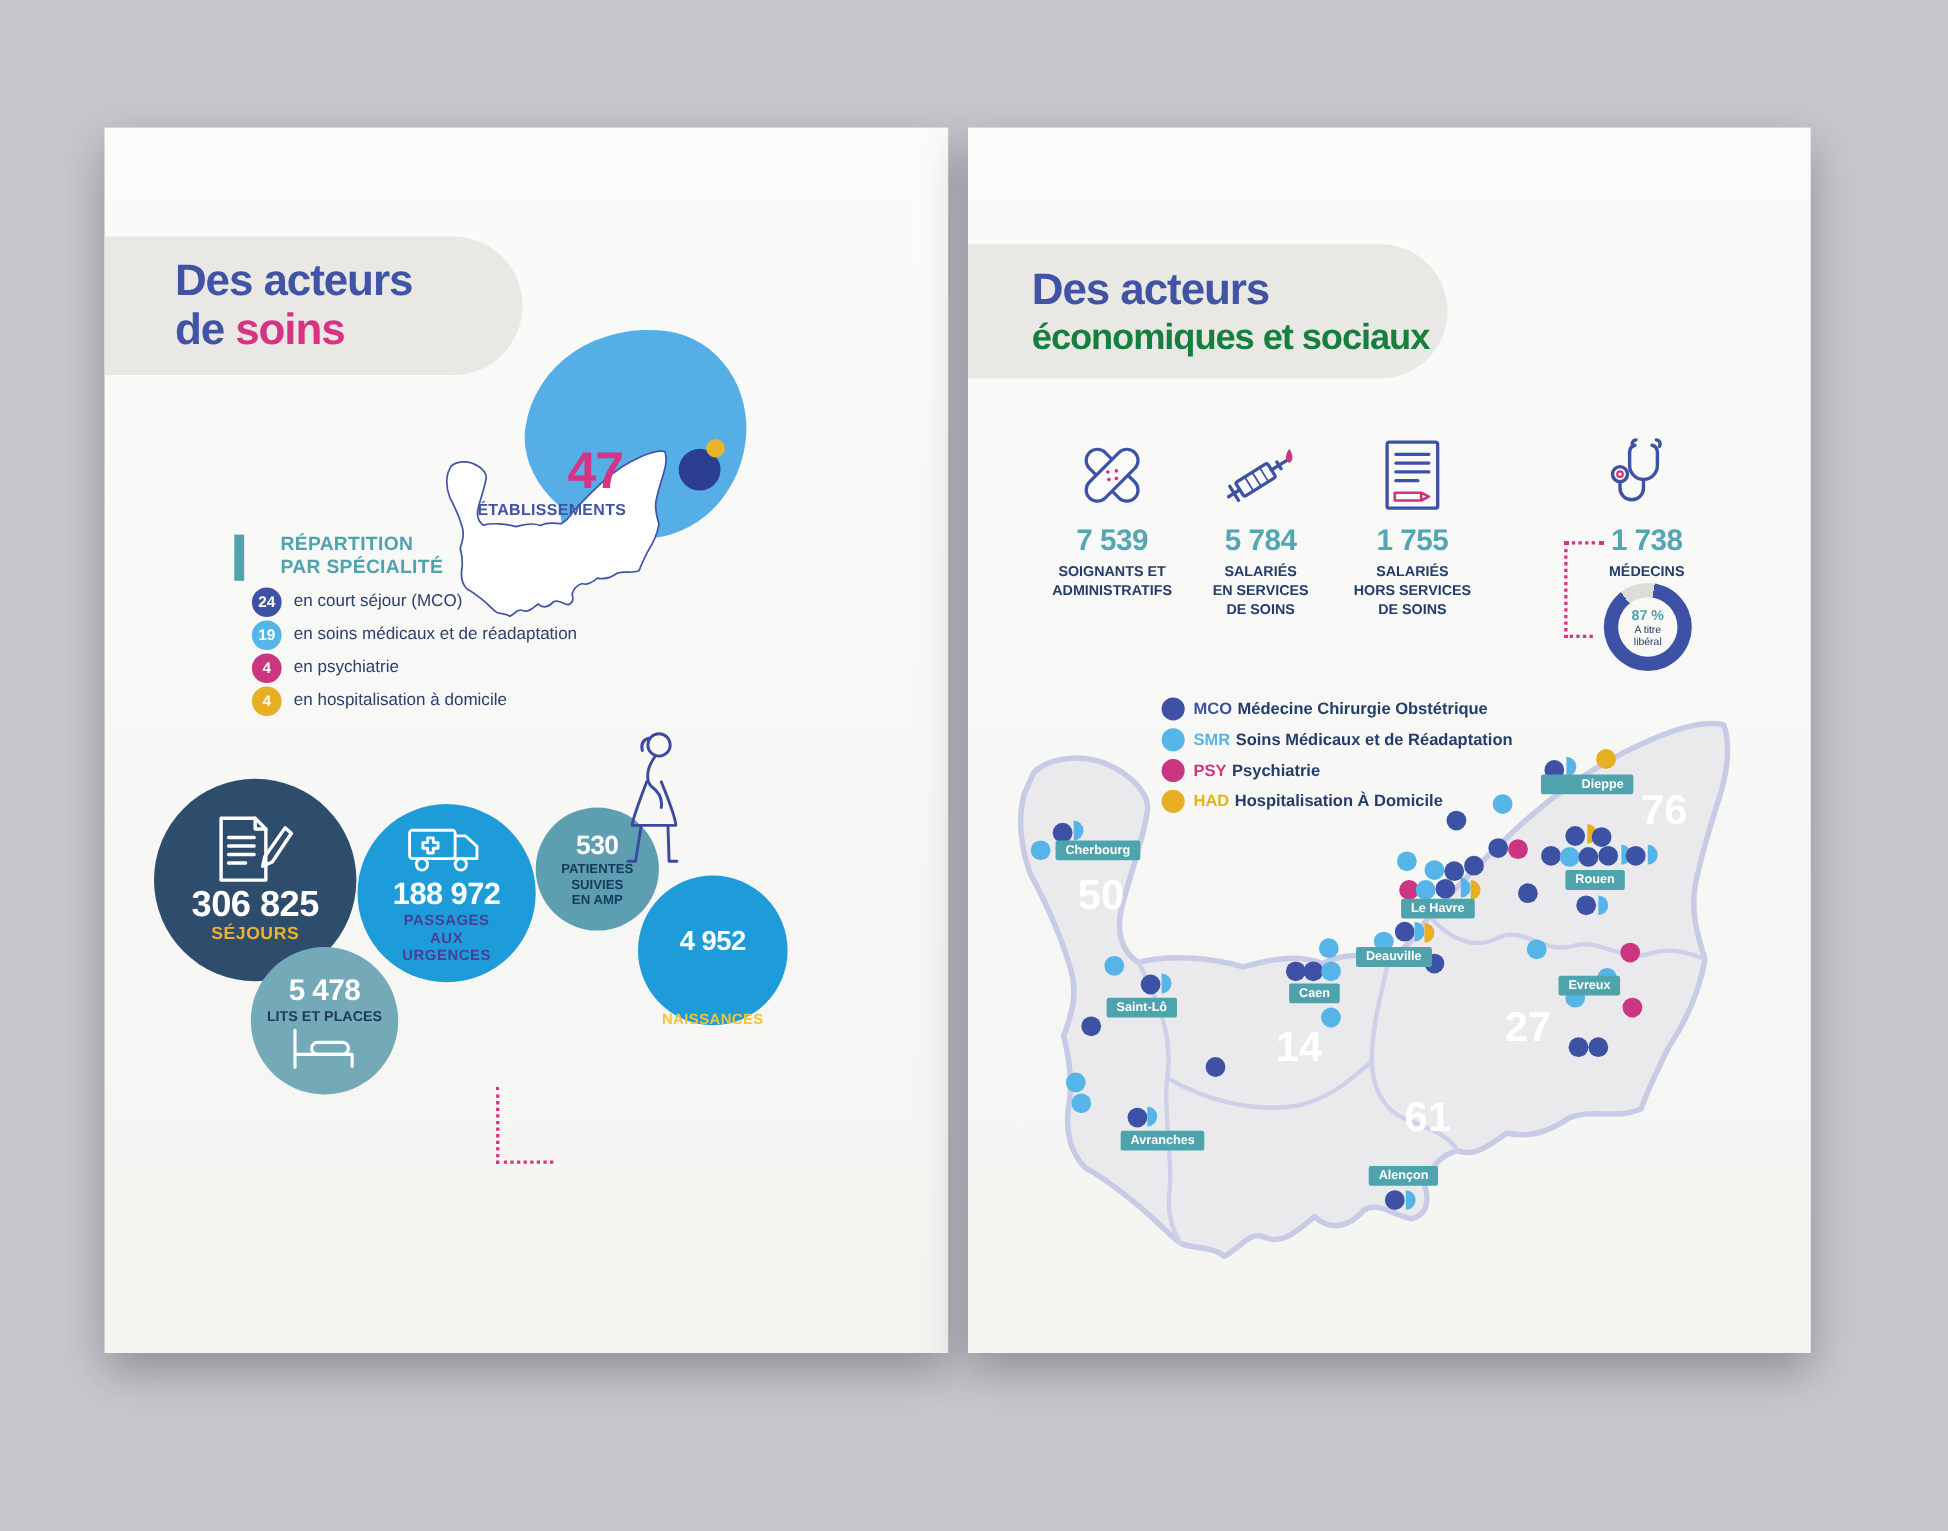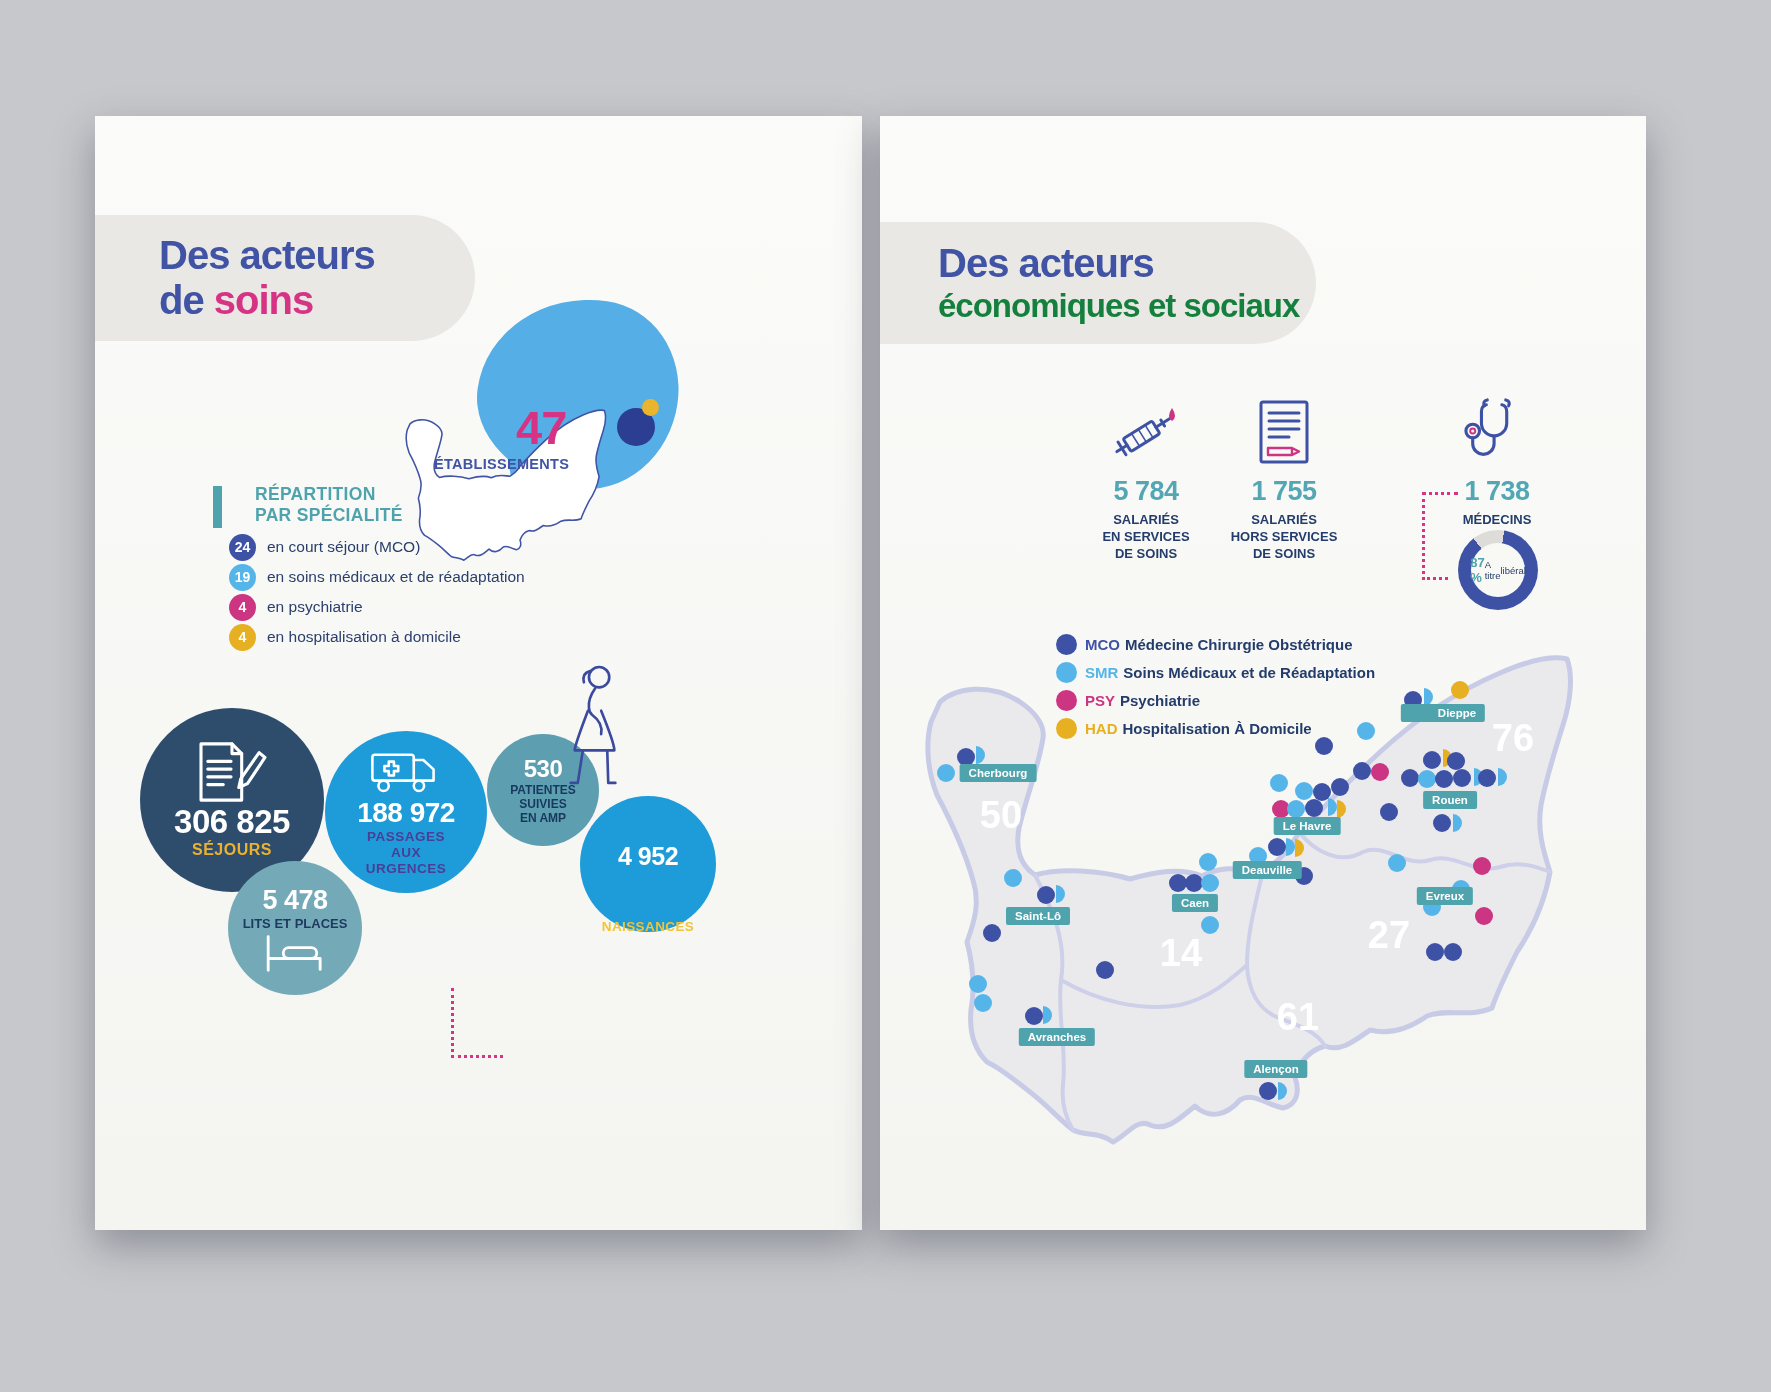--- a/index.html
+++ b/index.html
@@ -52,22 +52,22 @@
   #bub-lits .bub-sub{font-size:13px;color:#1f3a60;}
   #bub-amp{left:487px;top:734px;width:112px;height:112px;background:#5d9fb0;z-index:2;}
   #bub-amp .bub-val{font-size:24px;}
   #bub-amp .bub-sub{font-size:12px;line-height:14px;color:#17395e;}
   #bub-naiss{left:580px;top:796px;width:136px;height:136px;background:#1d9cd9;z-index:3;gap:48px;}
   #bub-naiss .bub-val{font-size:25px;}
   #bub-naiss .bub-sub{font-size:13.5px;color:#f3c435;letter-spacing:.4px;}
   .preg-icon{left:548px;top:664px;z-index:4;}
   
   .donut{position:absolute;border-radius:50%;}
-  .donut .hole{position:absolute;background:#f8f8f5;border-radius:50%;display:flex;flex-direction:row;
-               align-items:center;justify-content:center;text-align:left;}
+  .donut .hole{position:absolute;background:#f8f8f5;border-radius:50%;display:flex;flex-direction:column;
+               align-items:center;justify-content:center;text-align:center;}
   #donut-er{left:500px;top:997px;width:105px;height:105px;z-index:2;}
   #donut-er .hole{inset:21px;}
   #donut-er .dv{font-size:15px;font-weight:bold;color:#243c6b;}
   #donut-er .dc{font-size:10.5px;line-height:12px;color:#243c6b;}
   #donut-med{left:1458px;top:530px;width:80px;height:80px;}
   #donut-med .hole{inset:13px;}
   #donut-med .dv{font-size:13px;font-weight:bold;color:#4fa3ad;}
   #donut-med .dc{font-size:9.5px;line-height:11px;color:#243c6b;}
   .dotline{position:absolute;z-index:4;}
   
@@ -218,20 +218,41 @@
   </div>
 
   <div class="dotline" style="left:451px;top:988px;height:70px;border-left:3px dotted #d63384"></div>
   <div class="dotline" style="left:451px;top:1055px;width:52px;border-top:3px dotted #d63384"></div>
 
   <div class="banner r">
     <div class="title-line">Des acteurs</div>
     <div class="title-line l2">économiques et sociaux</div>
   </div>
 
+  <div class="stat" style="left:1011px;top:396px">
+    <div class="stat-icon">
+        <svg width="66" height="66" viewBox="0 0 68 68">
+      <g fill="#fbfbf9" stroke="#3e52a5" stroke-width="3">
+        <rect x="4" y="23.5" width="60" height="21" rx="10.5" transform="rotate(45 34 34)"></rect>
+        <rect x="4" y="23.5" width="60" height="21" rx="10.5" transform="rotate(-45 34 34)"></rect>
+      </g>
+      <g fill="#cb3582">
+            <circle cx="30" cy="31" r="1.7"></circle>
+            <circle cx="38" cy="30" r="1.7"></circle>
+        <circle cx="31" cy="38" r="1.7"></circle>
+            <circle cx="38" cy="37" r="1.7"></circle>
+          </g>
+        </svg>
+      </div>
+    <div class="stat-val">7 539</div>
+    <div class="stat-lab">
+      <div>SOIGNANTS ET</div>
+      <div>ADMINISTRATIFS</div>
+      </div>
+  </div>
 
   <div class="stat" style="left:1146px;top:396px">
     <div class="stat-icon">
         <svg width="80" height="64" viewBox="0 0 80 64">
       <g fill="none" stroke="#3e52a5" stroke-width="3" stroke-linecap="round" transform="rotate(-32 40 34)">
         <rect x="18" y="26" width="34" height="15" rx="2"></rect>
         <path d="M12,33.5 h6 M12,26 v15 M6,33.5 h6"></path>
         <path d="M52,33.5 h16 M60,30 v7"></path>
         <path d="M28,26 v15 M36,26 v15 M44,26 v15" stroke-width="1.6"></path>
       </g>

